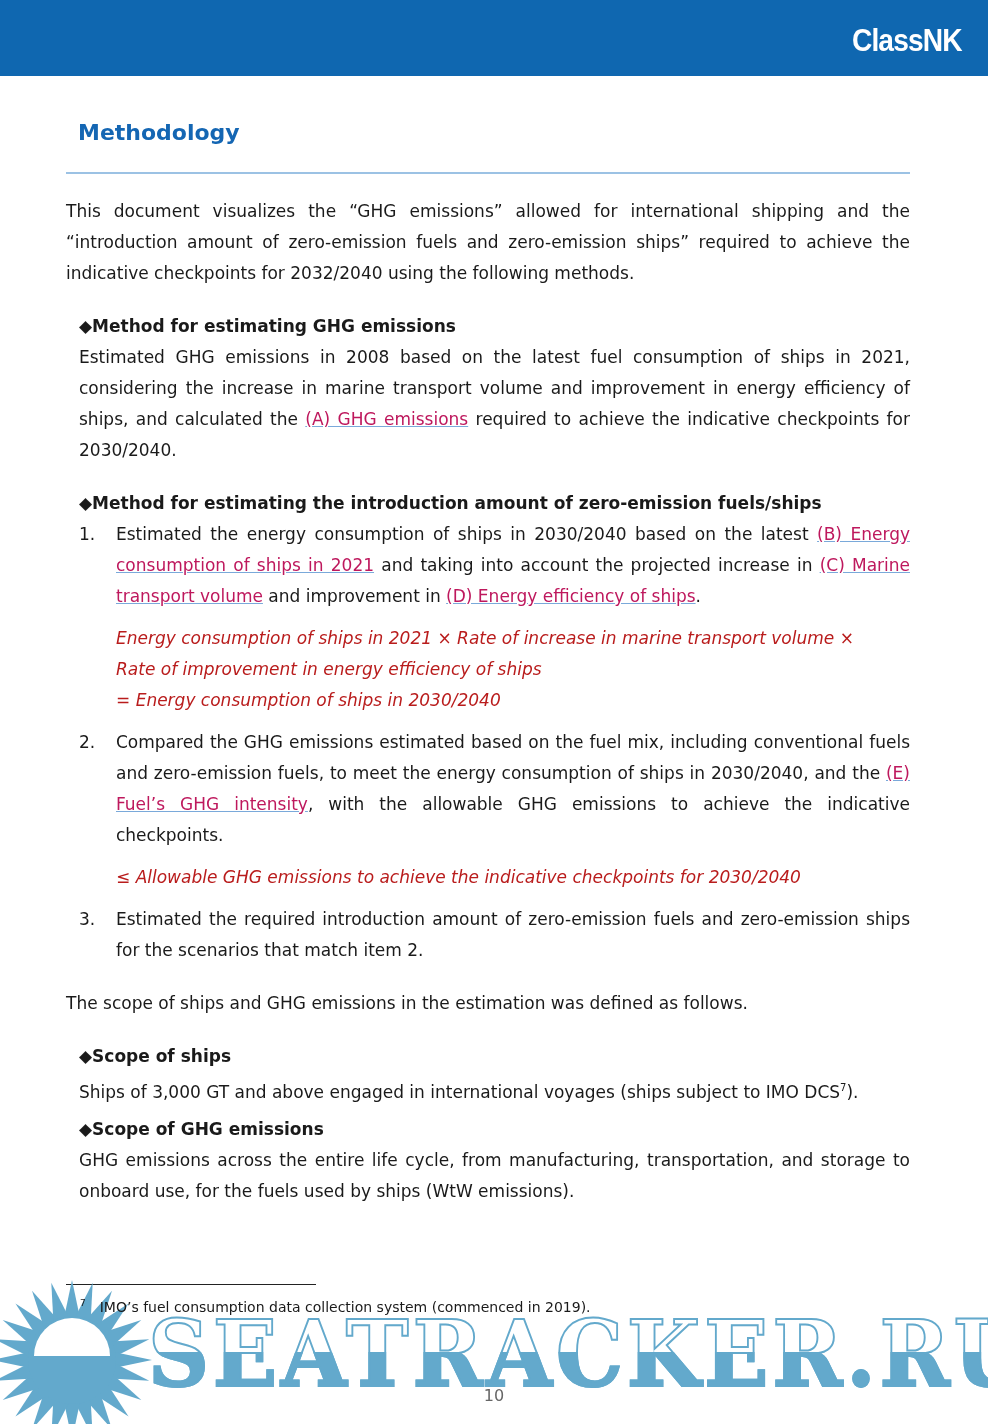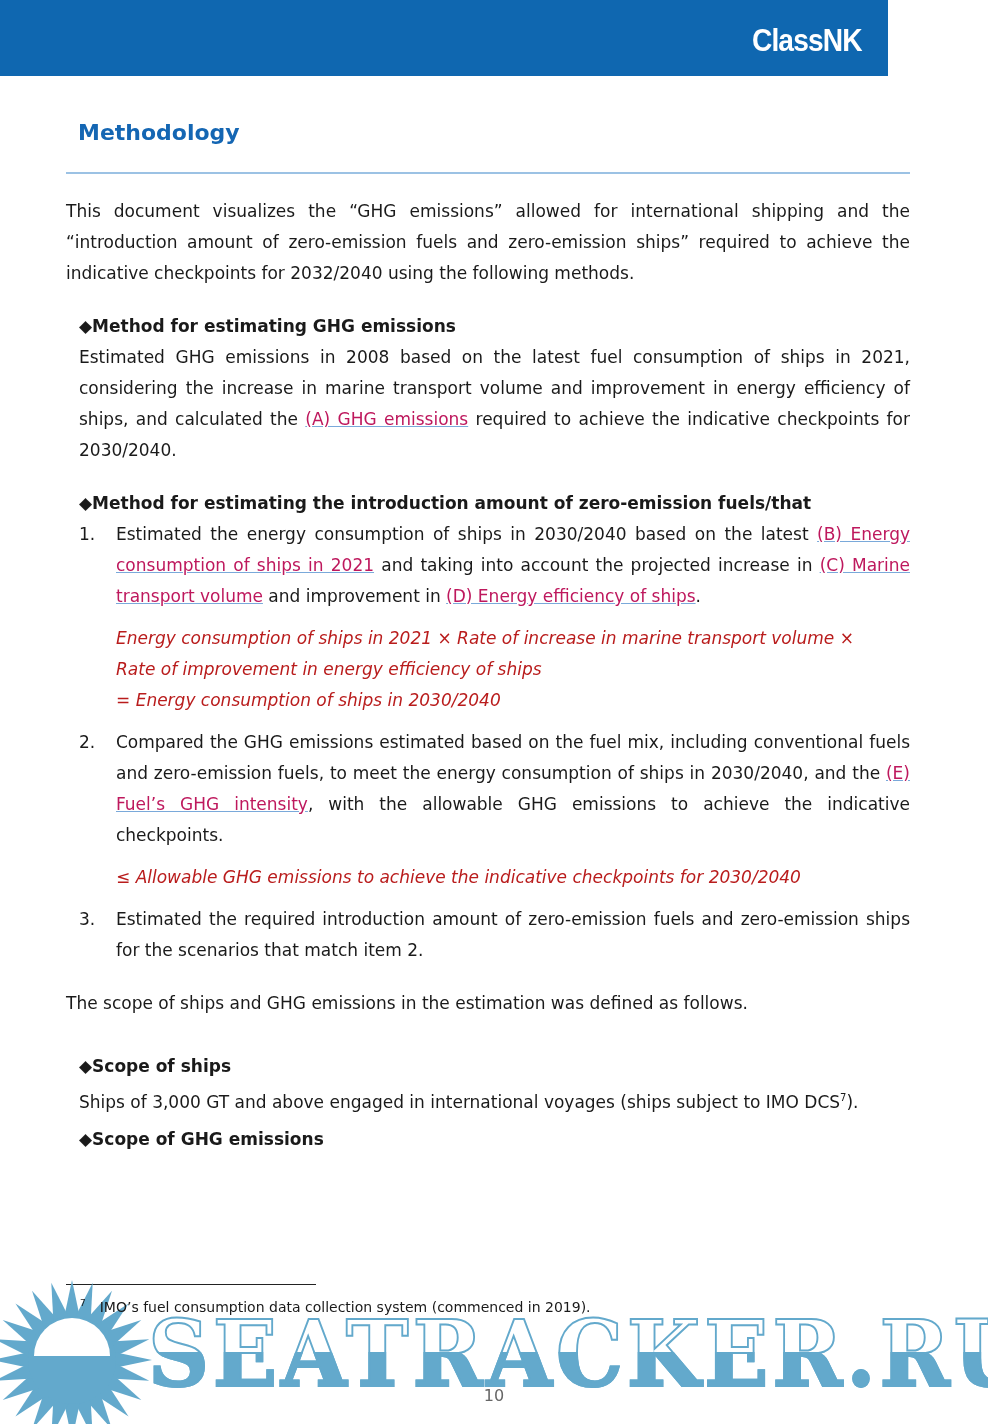--- a/index.html
+++ b/index.html
@@ -3,21 +3,21 @@
   <meta charset="utf-8">
   <style>
     html, body { margin: 0; padding: 0; }
     body {
       width: 988px; height: 1424px; position: relative; overflow: hidden;
       background: #ffffff;
       font-family: "DejaVu Sans", sans-serif;
       color: #1a1a1a;
     }
     .header-band {
-      position: absolute; left: 0; top: 0; width: 888px; height: 76px;
+      position: absolute; left: 0; top: 0; width: 988px; height: 76px;
       background: #0f67b0;
     }
     .brand-logo {
       position: absolute; right: 26px; top: 22px;
       color: #ffffff; font-family: "Liberation Sans", sans-serif;
       font-weight: bold; font-size: 32px; letter-spacing: -1px;
       transform: scaleX(0.88); transform-origin: right center;
     }
     .page-title {
       position: absolute; left: 78px; top: 120px;
@@ -78,21 +78,21 @@
 
 <div class="content">
   <p class="justify">This document visualizes the “GHG emissions” allowed for international shipping and the “introduction amount of zero-emission fuels and zero-emission ships” required to achieve the indicative checkpoints for 2032/2040 using the following methods.</p>
 
   <div class="section" style="margin-top:22px;">
     <p class="sec-head">◆Method for estimating GHG emissions</p>
     <p class="justify"><span>Estimated GHG emissions in 2008 based on the latest fuel consumption of ships in 2021, considering the increase in marine transport volume and improvement in energy efficiency of ships, and calculated the </span><span class="link">(A) GHG emissions</span><span> required to achieve the indicative checkpoints for 2030/2040.</span></p>
   </div>
 
   <div style="margin-top:22px;">
-    <p class="sec-head section">◆Method for estimating the introduction amount of zero-emission fuels/that</p>
+    <p class="sec-head section">◆Method for estimating the introduction amount of zero-emission fuels/ships</p>
     <ol class="steps">
       <li>
         <span class="num">1.</span>
         <p class="justify"><span>Estimated the energy consumption of ships in 2030/2040 based on the latest </span><span class="link">(B) Energy consumption of ships in 2021</span><span> and taking into account the projected increase in </span><span class="link">(C) Marine transport volume</span><span> and improvement in </span><span class="link">(D) Energy efficiency of ships</span><span>.</span></p>
         <div class="formula" style="margin-top:11px;">
           <p>Energy consumption of ships in 2021 × Rate of increase in marine transport volume ×</p>
           <p>Rate of improvement in energy efficiency of ships</p>
           <p>= Energy consumption of ships in 2030/2040</p>
         </div>
       </li>
@@ -105,27 +105,28 @@
       </li>
       <li style="margin-top:11px;">
         <span class="num">3.</span>
         <p class="justify">Estimated the required introduction amount of zero-emission fuels and zero-emission ships for the scenarios that match item 2.</p>
       </li>
     </ol>
   </div>
 
   <p style="margin-top:22px;">The scope of ships and GHG emissions in the estimation was defined as follows.</p>
 
-  <div class="section" style="margin-top:32px;">
+  <div class="section" style="margin-top:22px;">
     <p class="sec-head">◆Scope of ships</p>
     <p><span>Ships of 3,000 GT and above engaged in international voyages (ships subject to IMO DCS</span><sup class="fn">7</sup><span>).</span></p>
   </div>
 
   <div class="section" style="margin-top:6px;">
     <p class="sec-head">◆Scope of GHG emissions</p>
+    <p class="justify">GHG emissions across the entire life cycle, from manufacturing, transportation, and storage to onboard use, for the fuels used by ships (WtW emissions).</p>
   </div>
 </div>
 
 <div class="footnote-rule"></div>
 <div class="footnote">
   <sup>7</sup><span>IMO’s fuel consumption data collection system (commenced in 2019).</span>
 </div>
 
 <svg class="watermark" viewBox="0 0 988 146">
   <g transform="translate(72,82)">

